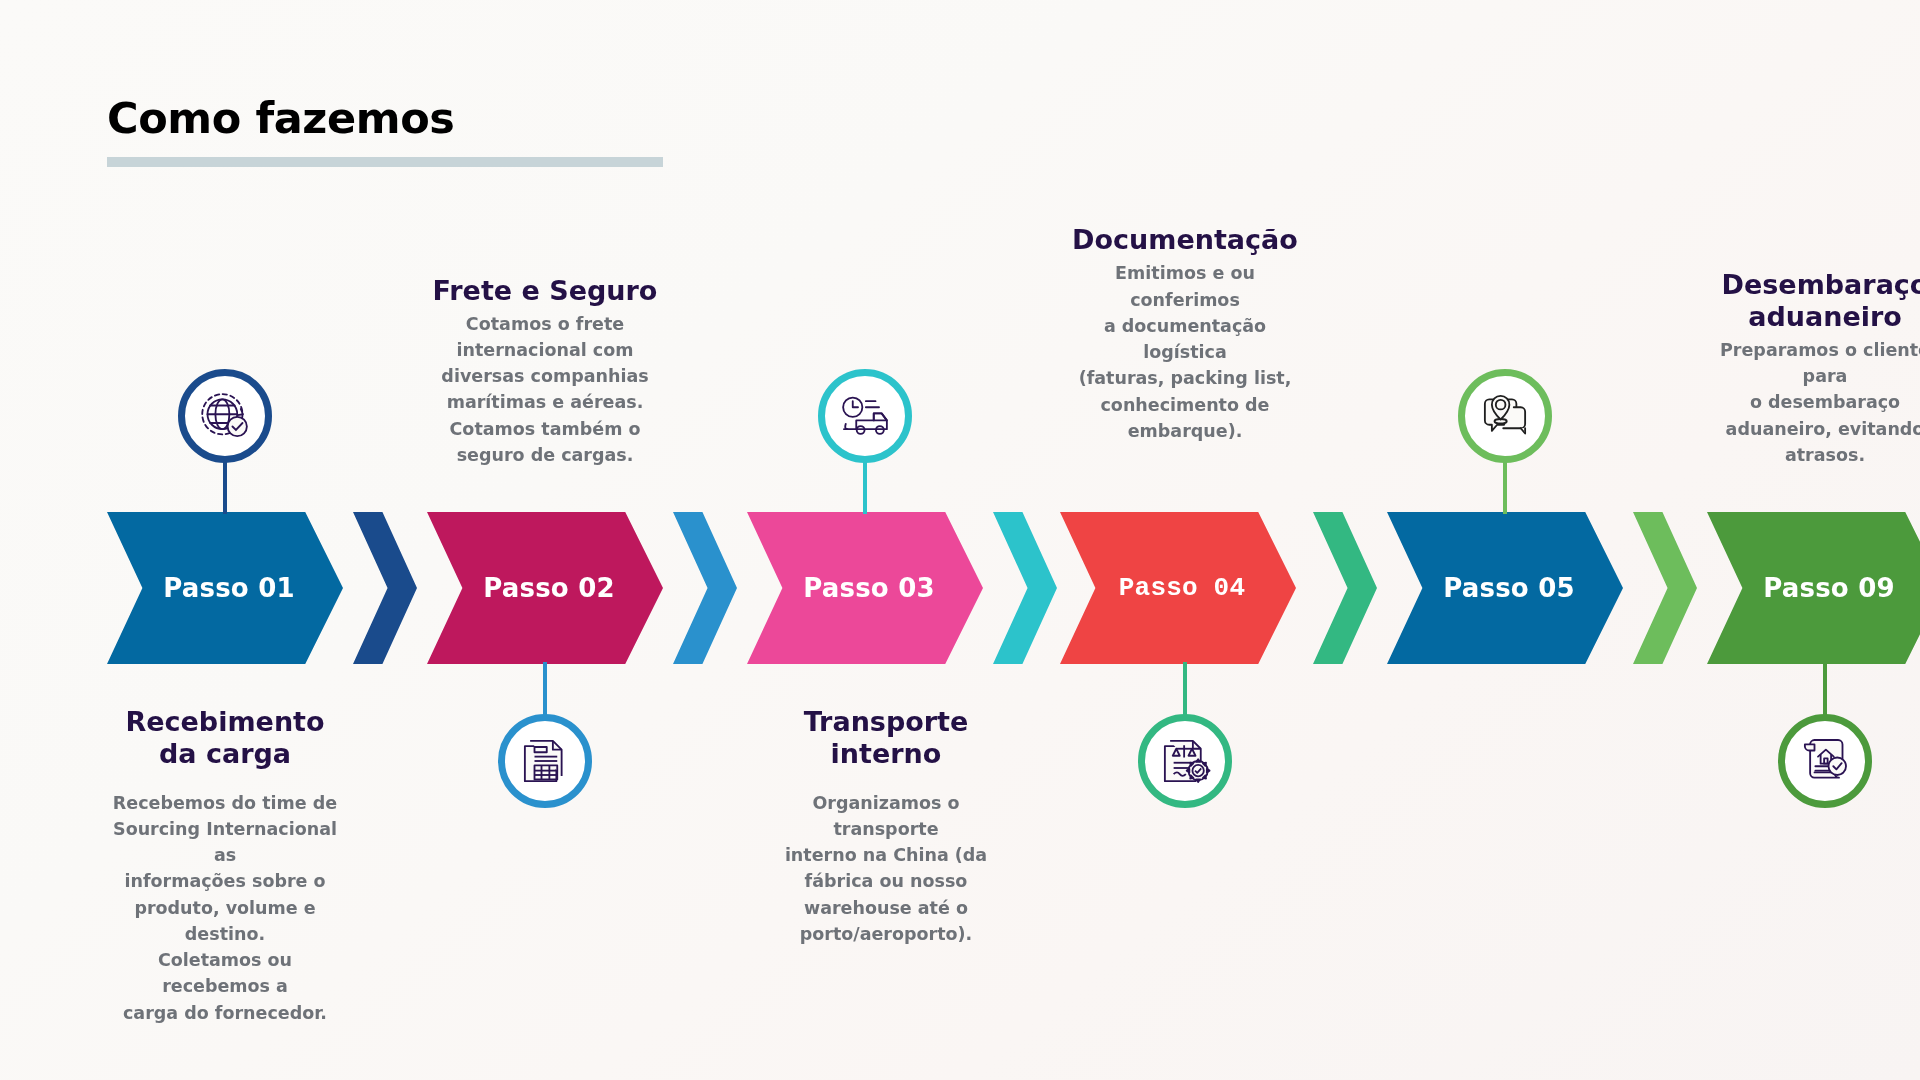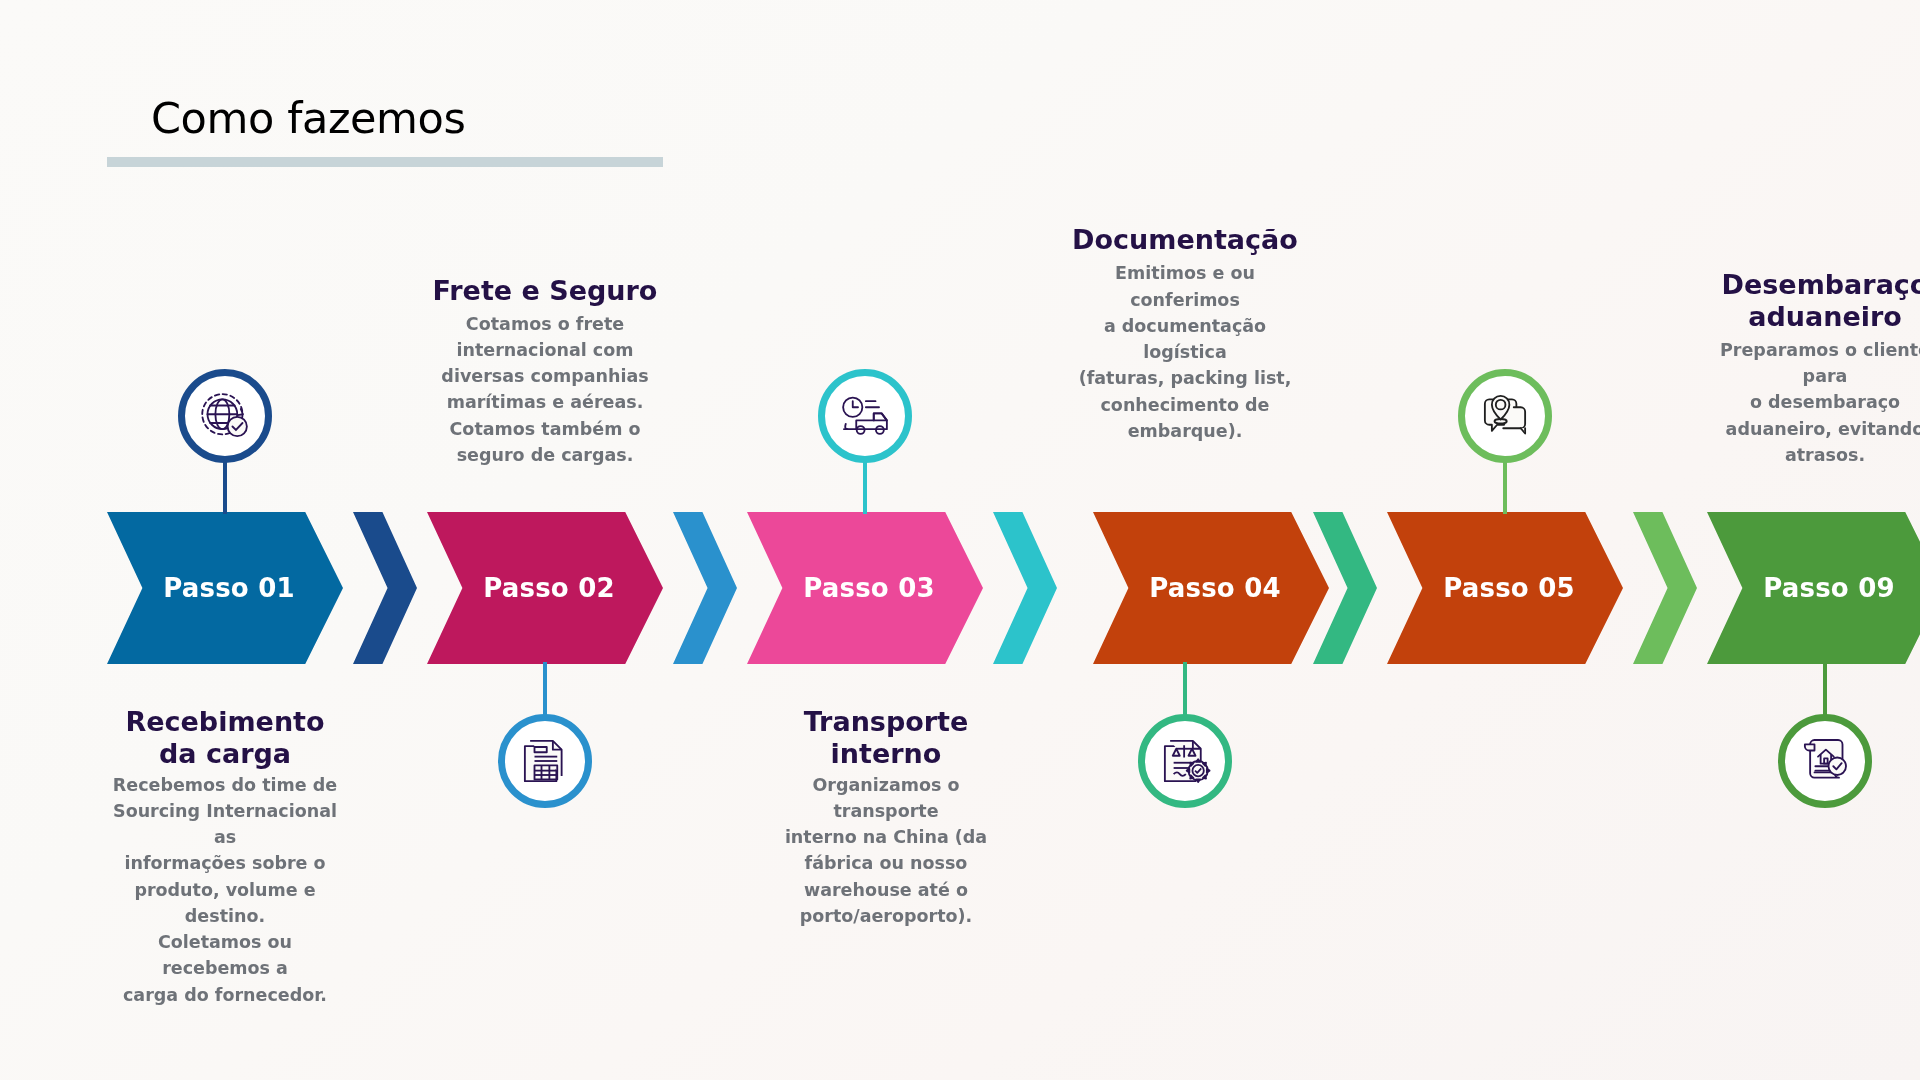--- a/index.html
+++ b/index.html
@@ -8,26 +8,25 @@
     font-family: "DejaVu Sans", sans-serif;
     background: linear-gradient(140deg, #fbfaf8 0%, #faf9f7 35%, #faf6f4 70%, #f8f4f3 100%);
     overflow: hidden;
     position: relative;
   }
 
   
   #header { position:absolute; left:107px; top:95px; }
   #page-title {
     font-size: 43px;
-    font-weight: 400;
+    font-weight: 700;
     color: #000000;
     letter-spacing: -0.4px;
     line-height: 1.1;
     white-space: nowrap;
-    margin-left: 44px;
   }
   #title-underline {
     margin-top: 15px;
     width: 556px;
     height: 10px;
     background: #c7d4d8;
   }
 
   
   #flow { position:absolute; left:0; top:0; width:1920px; height:1080px; }
@@ -72,21 +71,21 @@
   }
   .icon-circle svg { width:56px; height:56px; display:block; }
 
   
   .text-block { position:absolute; text-align:center; }
   .tb-title {
     font-size: 27px;
     font-weight: 700;
     color: #241146;
     line-height: 1.18;
-    margin-bottom: 2px;
+    margin-bottom: 20px;
     white-space: pre-line;
   }
   .tb-desc {
     font-size: 17.5px;
     font-weight: 700;
     color: #6e7278;
     line-height: 1.5;
     white-space: pre-line;
   }
   .tb-above .tb-title { margin-bottom: 4px; }
@@ -106,25 +105,25 @@
       </div>
       <div class="chev-tail" style="left: 353px; background: rgb(26, 75, 140);"></div>
       <div class="chev-main" style="left: 427px; width: 236px; background: #be185d;">
         <span class="step-label">Passo 02</span>
       </div>
       <div class="chev-tail" style="left: 673px; background: rgb(42, 145, 205);"></div>
       <div class="chev-main" style="left: 747px; width: 236px; background: #ec4899;">
         <span class="step-label">Passo 03</span>
       </div>
       <div class="chev-tail" style="left: 993px; background: rgb(44, 195, 203);"></div>
-      <div class="chev-main" style="left: 1093px; width: 236px; background: #c2410c;">
+      <div class="chev-main" style="left: 1060px; width: 236px; background: #ef4444; font-family: Liberation Mono, monospace;">
         <span class="step-label">Passo 04</span>
       </div>
       <div class="chev-tail" style="left: 1313px; background: rgb(51, 184, 130);"></div>
-      <div class="chev-main" style="left: 1387px; width: 236px; background: #c2410c;">
+      <div class="chev-main" style="left: 1387px; width: 236px; background: #0369a1;">
         <span class="step-label">Passo 05</span>
       </div>
       <div class="chev-tail" style="left: 1633px; background: rgb(109, 189, 92);"></div>
       <div class="chev-main" style="left: 1707px; width: 236px; background: rgb(76, 154, 60);">
         <span class="step-label">Passo 09</span>
       </div>
     </div>
 <div class="connector" style="left: 223px; background: rgb(26, 75, 140); top: 422px; height: 92px;"></div>
     <div class="icon-circle" style="left: 178px; top: 369px; border: 7px solid rgb(26, 75, 140);">
       <span>

